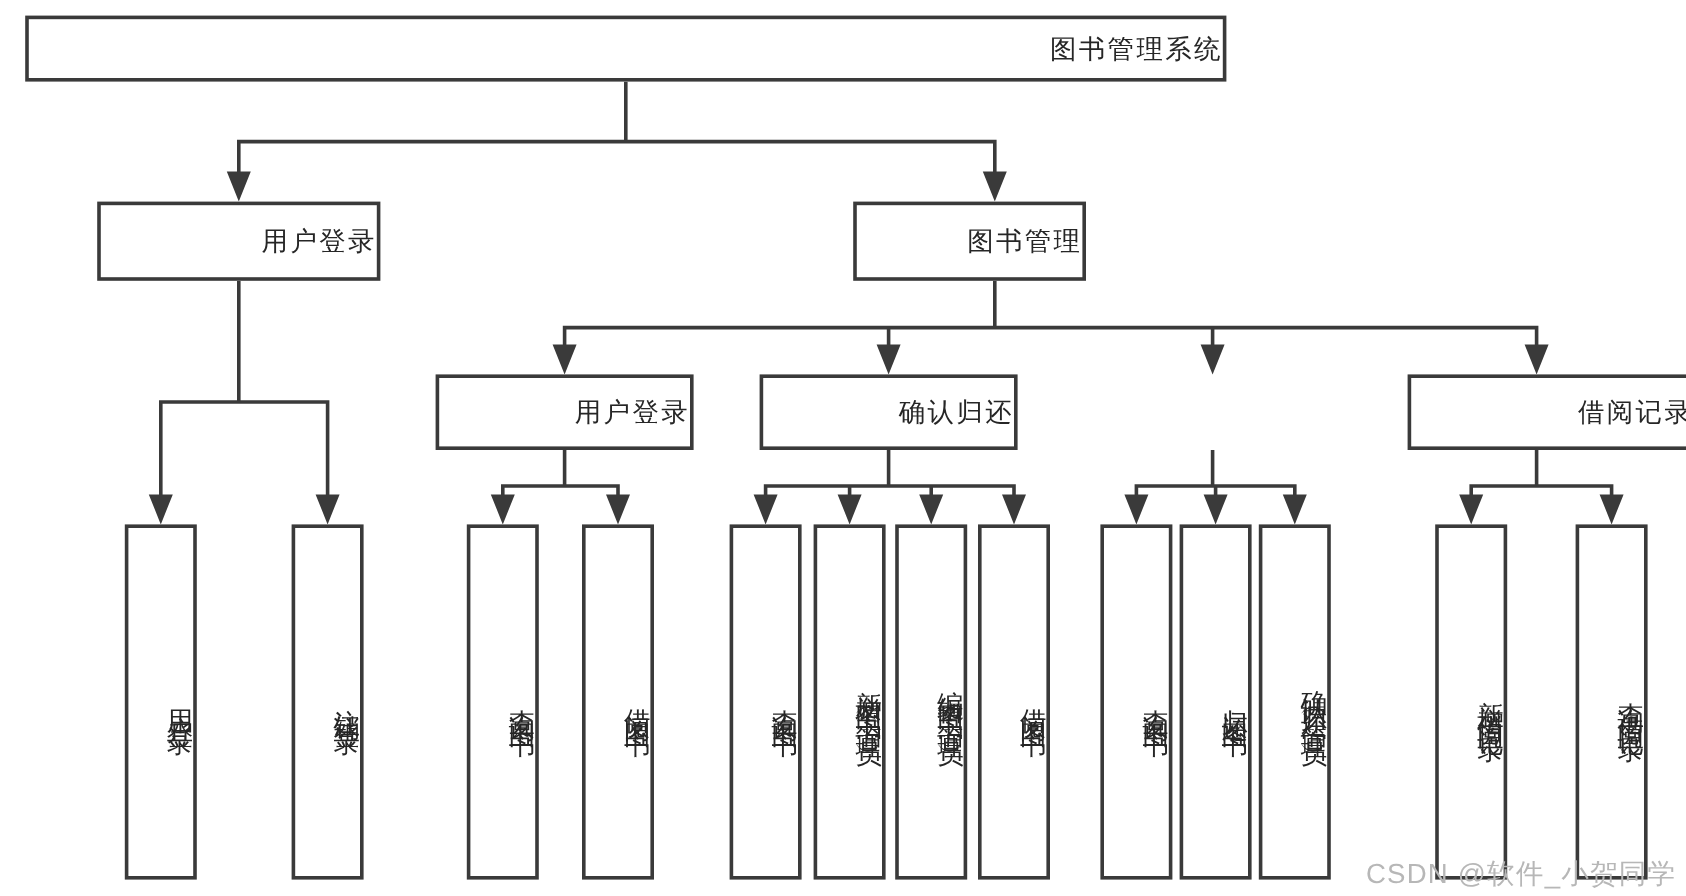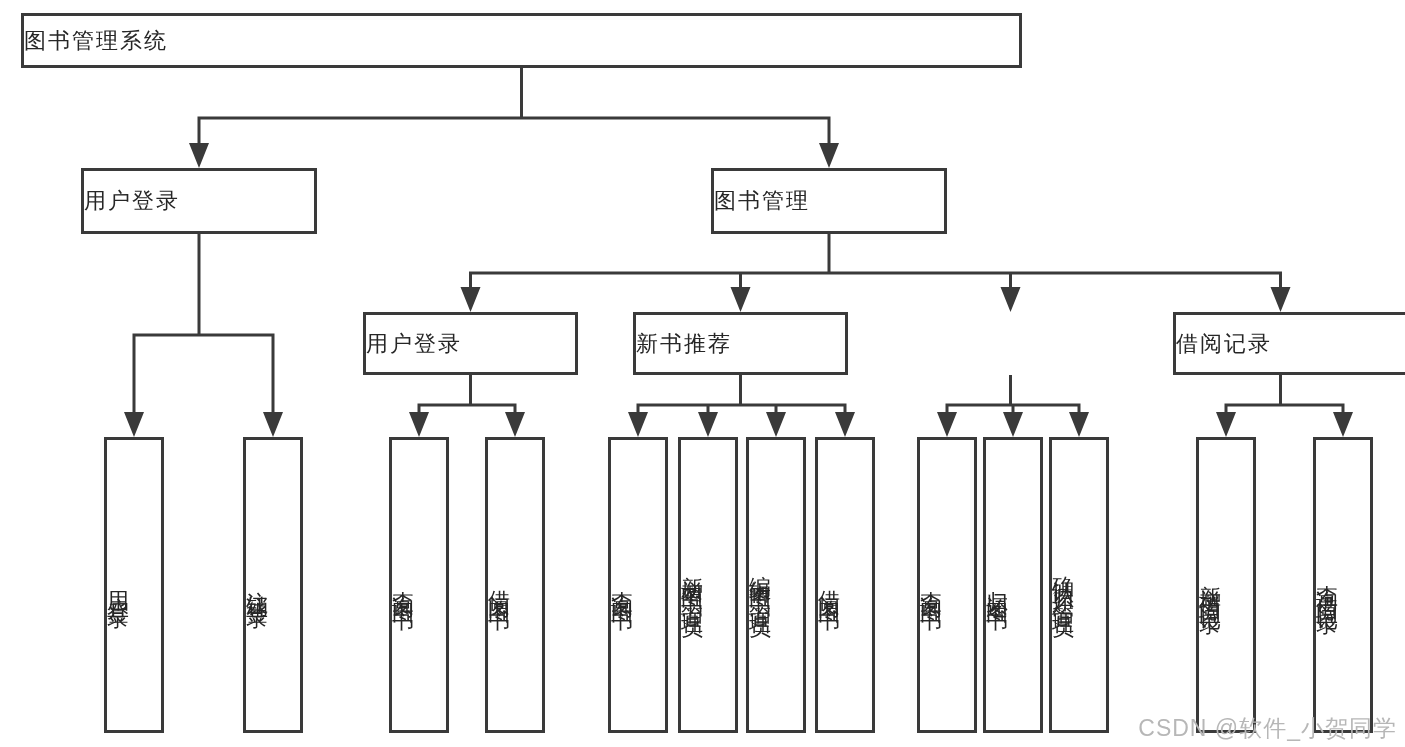--- a/index.html
+++ b/index.html
@@ -22,21 +22,21 @@
     height: 747px;
     pointer-events: none;
   }
   .box {
     position: absolute;
     box-sizing: border-box;
     background: #ffffff;
     border: 3px solid #3a3a3a;
     display: flex;
     align-items: center;
-    justify-content: flex-start;
+    justify-content: flex-end;
     color: #262626;
   }
   .h-label {
     font-size: 22px;
     letter-spacing: 2px;
     white-space: nowrap;
   }
   .v-label {
     writing-mode: vertical-rl;
     text-orientation: mixed;
@@ -102,29 +102,29 @@
              M1333 412 L1353 412 L1343 437 Z"></path>
   </svg>
 
   <div class="box" style="left:21px; top:13px; width:1001px; height:55px;">
     <span class="h-label">图书管理系统</span>
   </div>
 
   <div class="box" style="left:81px; top:168px; width:236px; height:66px;">
     <span class="h-label">用户登录</span>
   </div>
-  <div class="box" style="left:711px; top:168px; width:236px; height:66px;">
+  <div class="box" style="left:711px; top:168px; width:194px; height:66px;">
     <span class="h-label">图书管理</span>
   </div>
 
   <div class="box" style="left:363px; top:312px; width:215px; height:63px;">
     <span class="h-label">用户登录</span>
   </div>
   <div class="box" style="left:633px; top:312px; width:215px; height:63px;">
-    <span class="h-label">新书推荐</span>
+    <span class="h-label">确认归还</span>
   </div>
   <div class="box" style="left:1173px; top:312px; width:241px; height:63px;">
     <span class="h-label">借阅记录</span>
   </div>
 
   <div class="box" style="left:104px; top:437px; width:60px; height:296px;">
     <span class="v-label">用户登录</span>
   </div>
   <div class="box" style="left:243px; top:437px; width:60px; height:296px;">
     <span class="v-label">注销登录</span>

